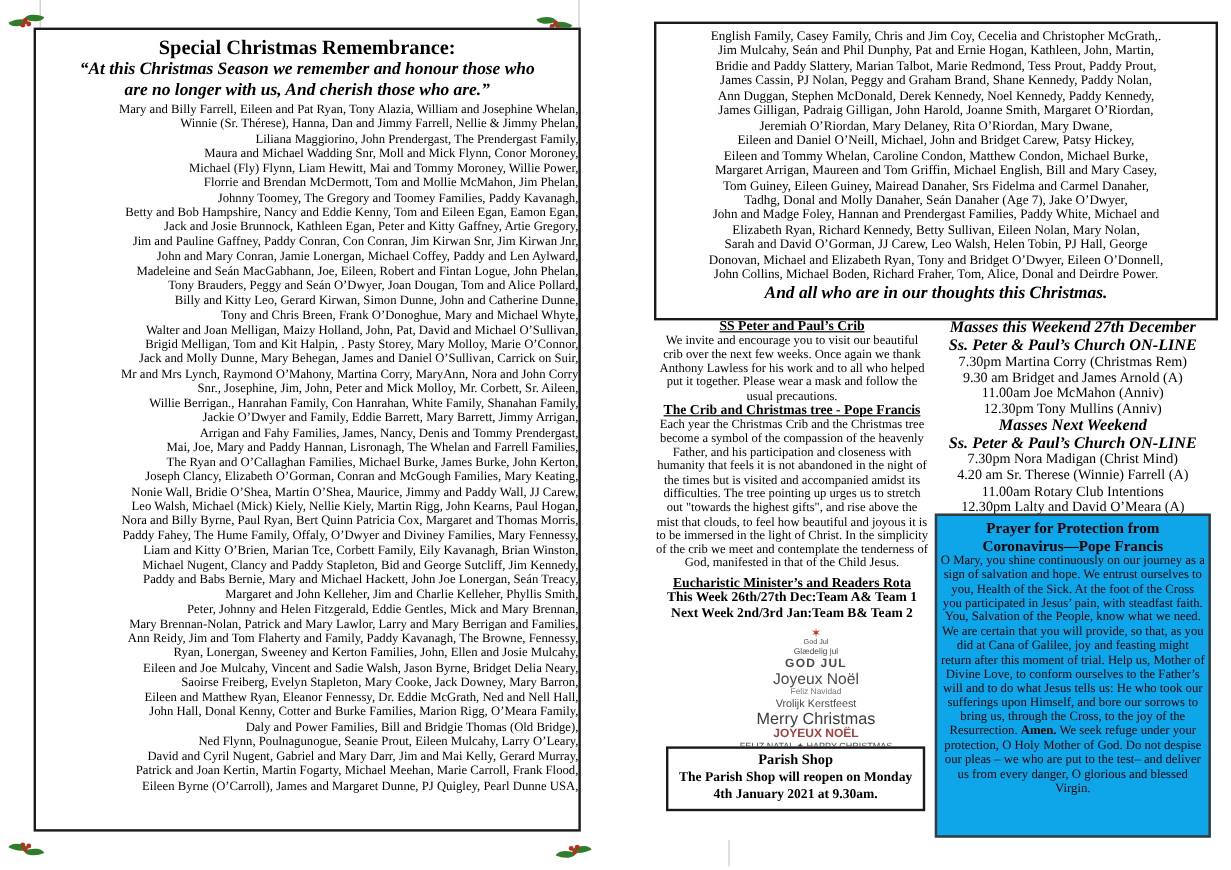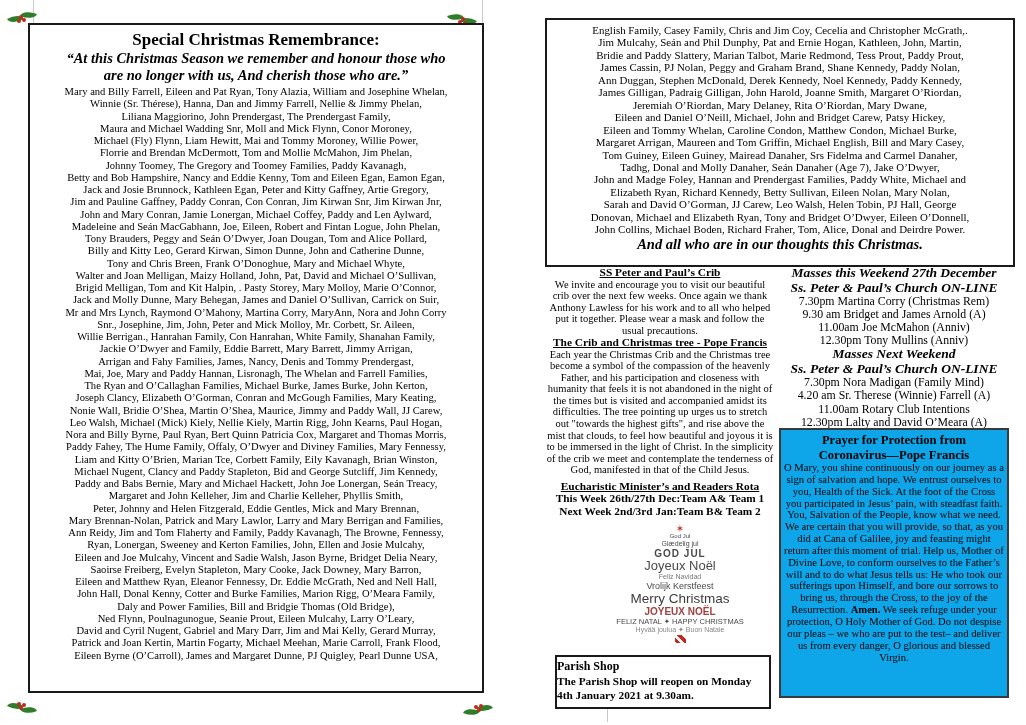--- a/index.html
+++ b/index.html
@@ -17,21 +17,21 @@
   .holly .berry{position:absolute;width:4px;height:4px;border-radius:50%;background:#c02a1e;}
   .holly .b1{left:11px;top:9px;} .holly .b2{left:14px;top:12px;} .holly .b3{left:9px;top:13px;}
   
   .left-box{
     position:absolute;left:28px;top:23px;width:452px;height:666px;
     border:2px solid #1a1a1a;text-align:center;overflow:hidden;background:#fff;
   }
   .lp-title{font-weight:bold;font-size:17px;line-height:20px;margin-top:5px;}
   .lp-quote{font-style:italic;font-weight:bold;font-size:14.5px;line-height:16.5px;}
   .lp-names{font-size:10.6px;line-height:12.25px;margin-top:3px;}
-  .lp-names .nline{white-space:nowrap;}
+  .lp-names .nline{white-space:nowrap;text-align:right;}
   
   .right-box{
     position:absolute;left:545px;top:18px;width:466px;height:245px;
     border:2px solid #1a1a1a;text-align:center;overflow:hidden;background:#fff;
   }
   .rp-names{font-size:10.9px;line-height:12.45px;margin-top:4px;}
   .rp-names .nline{white-space:nowrap;}
   .rp-closing{font-style:italic;font-weight:bold;font-size:14.5px;line-height:17px;}
   
   .crib-col{position:absolute;left:546px;top:266px;width:228px;text-align:center;}
@@ -49,22 +49,22 @@
   .tree-words .tword:nth-child(5){font-size:7px;line-height:8px;color:#777;}
   .tree-words .tword:nth-child(6){font-size:9px;line-height:10px;}
   .tree-words .tword:nth-child(7){font-size:13.5px;line-height:15px;color:#3c3c3c;}
   .tree-words .tword:nth-child(8){font-size:10px;line-height:11px;color:#a04040;font-weight:bold;}
   .tree-words .tword:nth-child(9){font-size:7.5px;line-height:9px;}
   .tree-words .tword:nth-child(10){font-size:7px;line-height:8px;color:#888;}
   .tree .trunk{width:11px;height:15px;margin:1px auto 0;
     background:repeating-linear-gradient(45deg,#c02a1e 0 3px,#f4f4f4 3px 6px);}
   
   .parish-box{
-    position:absolute;left:555px;top:655px;width:212px;height:50px;
-    border:2px solid #1a1a1a;font-weight:bold;background:#fff;
+    position:absolute;left:555px;top:622px;width:212px;height:50px;
+    border:2px solid #1a1a1a;text-align:center;font-weight:bold;background:#fff;
   }
   .ps-heading{font-size:12px;line-height:15px;margin-top:2px;}
   .ps-body{font-size:11.3px;line-height:14px;}
   
   .mass-col{position:absolute;left:776px;top:266px;width:236px;text-align:center;}
   .mass-heading{font-style:italic;font-weight:bold;font-size:13.5px;line-height:14.5px;white-space:nowrap;}
   .mass-line{font-size:11.8px;line-height:13.1px;white-space:nowrap;}
   
   .prayer-box{
     position:absolute;left:779px;top:428px;width:226px;height:266px;
@@ -225,21 +225,21 @@
   <div class="mass-heading">Ss. Peter &amp; Paul’s Church ON-LINE</div>
   <div>
       <div class="mass-line">7.30pm Martina Corry (Christmas Rem)</div>
       <div class="mass-line">9.30 am  Bridget and James Arnold (A)</div>
       <div class="mass-line">11.00am Joe McMahon (Anniv)</div>
       <div class="mass-line">12.30pm  Tony Mullins (Anniv)</div>
     </div>
   <div class="mass-heading">Masses Next Weekend</div>
   <div class="mass-heading">Ss. Peter &amp; Paul’s Church  ON-LINE</div>
   <div>
-      <div class="mass-line">7.30pm Nora Madigan (Family Mind)</div>
+      <div class="mass-line">7.30pm Nora Madigan (Christ Mind)</div>
       <div class="mass-line">4.20 am  Sr. Therese (Winnie) Farrell (A)</div>
       <div class="mass-line">11.00am Rotary Club Intentions</div>
       <div class="mass-line">12.30pm  Lalty and David O’Meara (A)</div>
     </div>
 </div>
 
 <div class="prayer-box">
   <div class="prayer-heading">Prayer for Protection from</div>
   <div class="prayer-heading" style="margin-top:0;">Coronavirus—Pope Francis</div>
   <div class="prayer-body"><span>O Mary, you shine continuously on our journey as a sign of salvation and hope. We entrust ourselves to you, Health of the Sick. At the foot of the Cross you participated in Jesus’ pain, with steadfast faith. You, Salvation of the People, know what we need. We are certain that you will provide, so that, as you did at Cana of Galilee, joy and feasting might return after this moment of trial. Help us, Mother of Divine Love, to conform ourselves to the Father’s will and to do what Jesus tells us: He who took our sufferings upon Himself, and bore our sorrows to bring us, through the Cross, to the joy of the Resurrection. </span><span class="amen">Amen.</span><span> We seek refuge under your protection, O Holy Mother of God. Do not despise our pleas – we who are put to the test– and deliver us from every danger, O glorious and blessed Virgin.</span></div>

